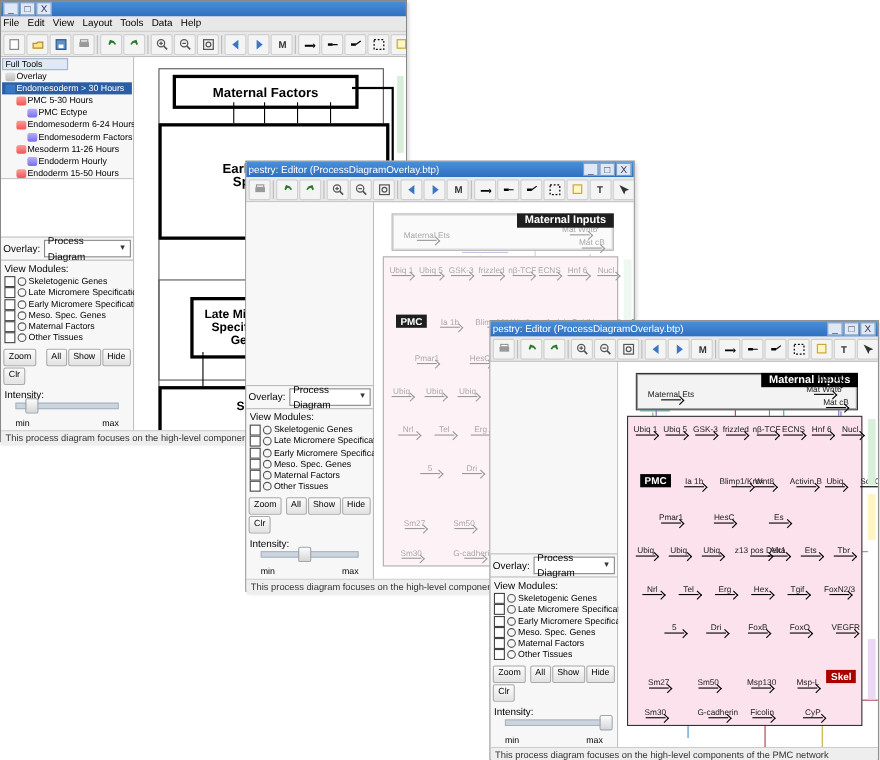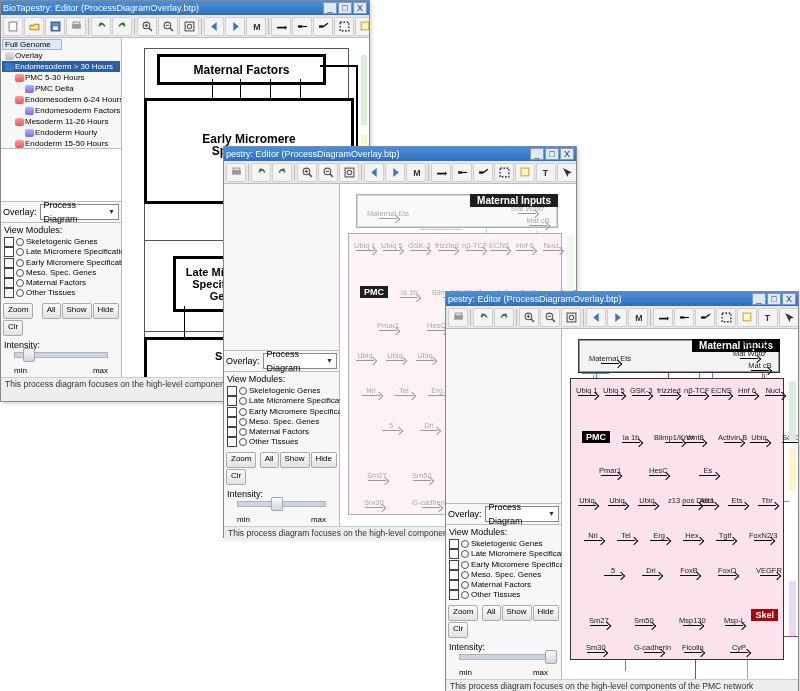--- a/index.html
+++ b/index.html
@@ -59,27 +59,35 @@
   .wire.h{height:1px}
   .wire.v{width:1px}
   
   .accent{position:absolute}
 </style>
 </head>
 <body>
 
 <div class="window" style="left:0;top:0;width:368px;height:400px">
   <div class="titlebar">
-    <span class="title">BioTapestry: Editor (ProcessDiagramOverlay.btp)</span>
     <span class="controls">
       <span>_</span>
       <span>□</span>
       <span>X</span>
     </span>
   </div>
+  <div class="menubar">
+    <span>File</span>
+    <span>Edit</span>
+    <span>View</span>
+    <span>Layout</span>
+    <span>Tools</span>
+    <span>Data</span>
+    <span>Help</span>
+  </div>
   <div class="toolbar" id="tbA">
       <span class="tbtn">
         <svg viewBox="0 0 10 10">
           <rect x="1" y="1" width="7" height="8" fill="#fff" stroke="#888"></rect>
         </svg>
       </span>
       <span class="tbtn">
         <svg viewBox="0 0 10 10">
           <path d="M1 4h3l1-1h4v5H1z" fill="#ffe28a" stroke="#b58a2b"></path>
         </svg>
@@ -171,25 +179,25 @@
       </span>
       <span class="tbtn">
         <svg viewBox="0 0 10 10">
           <rect x="1" y="1" width="7" height="7" fill="#fff6c2" stroke="#caa93a"></rect>
         </svg>
       </span>
     </div>
   <div class="splitter">
     <div class="left">
       <div class="tree" id="treeA">
-        <div style="font-size:8px;background:#dfe9f5;border:1px solid #a1b4cc;padding:0 2px;width:54px">Full Genome</div>
+        <div style="font-size:8px;background:#dfe9f5;border:1px solid #a1b4cc;padding:0 2px;width:54px">Full Tools</div>
       <div class="node" style="padding-left: 3px;"><span class="ic icgrey" style="border-radius: 2px;"></span><span>Overlay</span></div>
           <div class="node" style="padding-left: 3px; background: rgb(43, 95, 164); color: rgb(255, 255, 255);"><span class="ic icblue" style="border-radius: 0px;"></span><span>Endomesoderm &gt; 30 Hours</span></div>
           <div class="node" style="padding-left: 13px;"><span class="ic icred" style="border-radius: 2px;"></span><span>PMC 5-30 Hours</span></div>
-          <div class="node" style="padding-left: 23px;"><span class="ic icpurp" style="border-radius: 2px;"></span><span>PMC Delta</span></div>
+          <div class="node" style="padding-left: 23px;"><span class="ic icpurp" style="border-radius: 2px;"></span><span>PMC Ectype</span></div>
           <div class="node" style="padding-left: 13px;"><span class="ic icred" style="border-radius: 2px;"></span><span>Endomesoderm 6-24 Hours</span></div>
           <div class="node" style="padding-left: 23px;"><span class="ic icpurp" style="border-radius: 2px;"></span><span>Endomesoderm Factors</span></div>
           <div class="node" style="padding-left: 13px;"><span class="ic icred" style="border-radius: 2px;"></span><span>Mesoderm 11-26 Hours</span></div>
           <div class="node" style="padding-left: 23px;"><span class="ic icpurp" style="border-radius: 2px;"></span><span>Endoderm Hourly</span></div>
           <div class="node" style="padding-left: 13px;"><span class="ic icred" style="border-radius: 2px;"></span><span>Endoderm 15-50 Hours</span></div>
         </div>
       <div class="placeholder"></div>
       <div class="overlayRow">
         <span>Overlay:</span>
         <span class="overlaySel">

